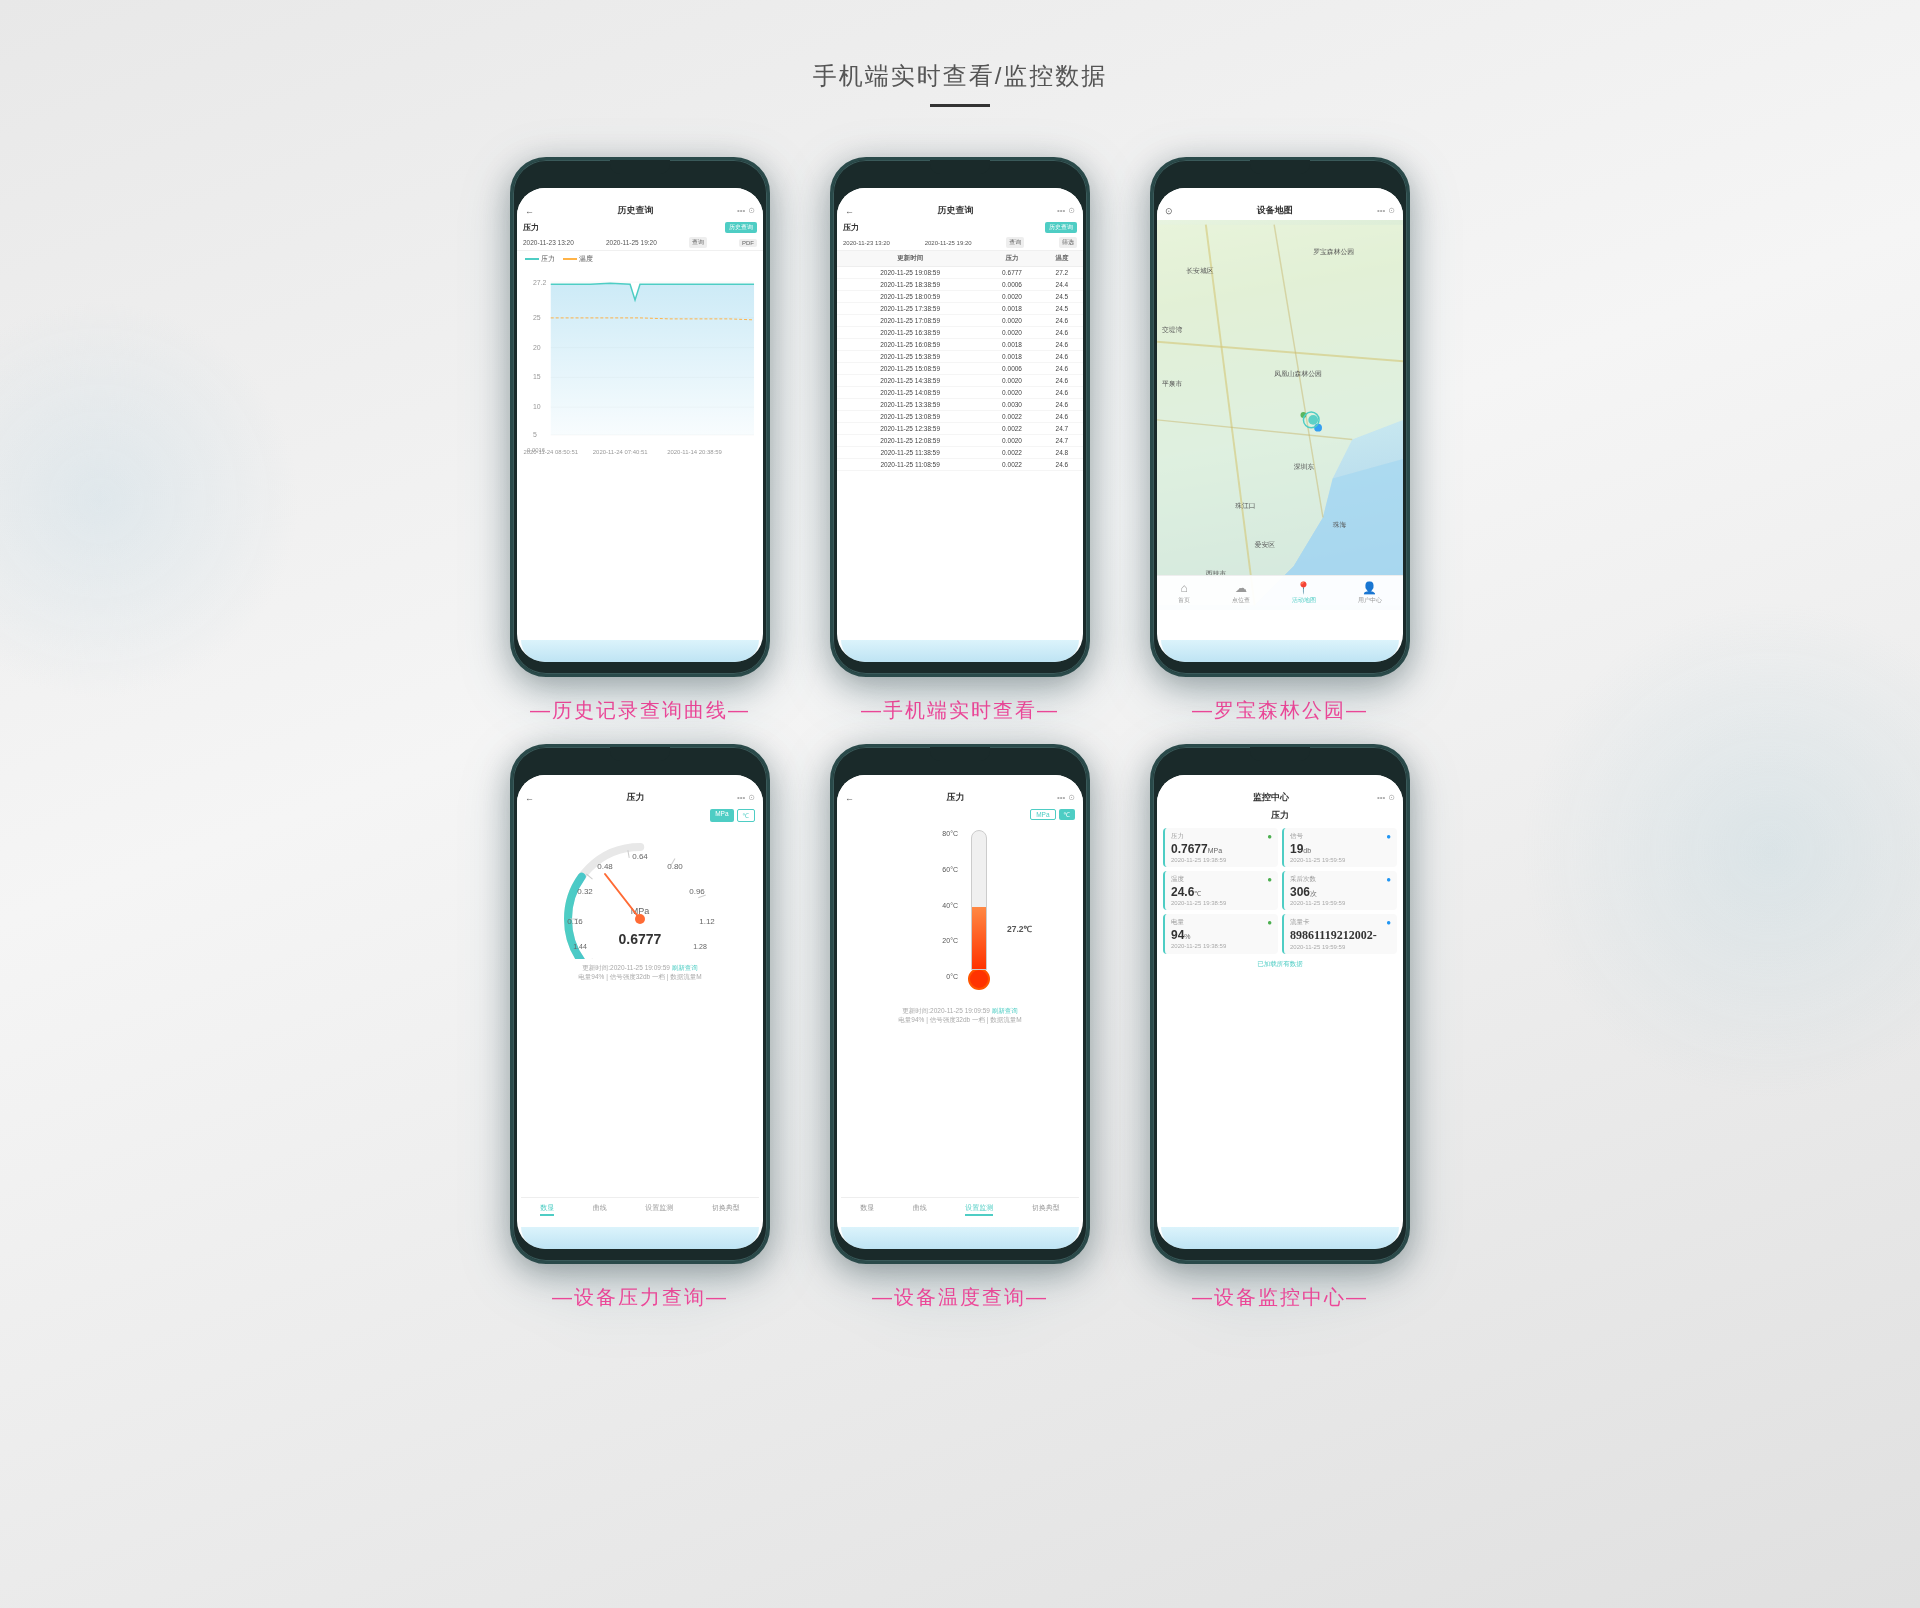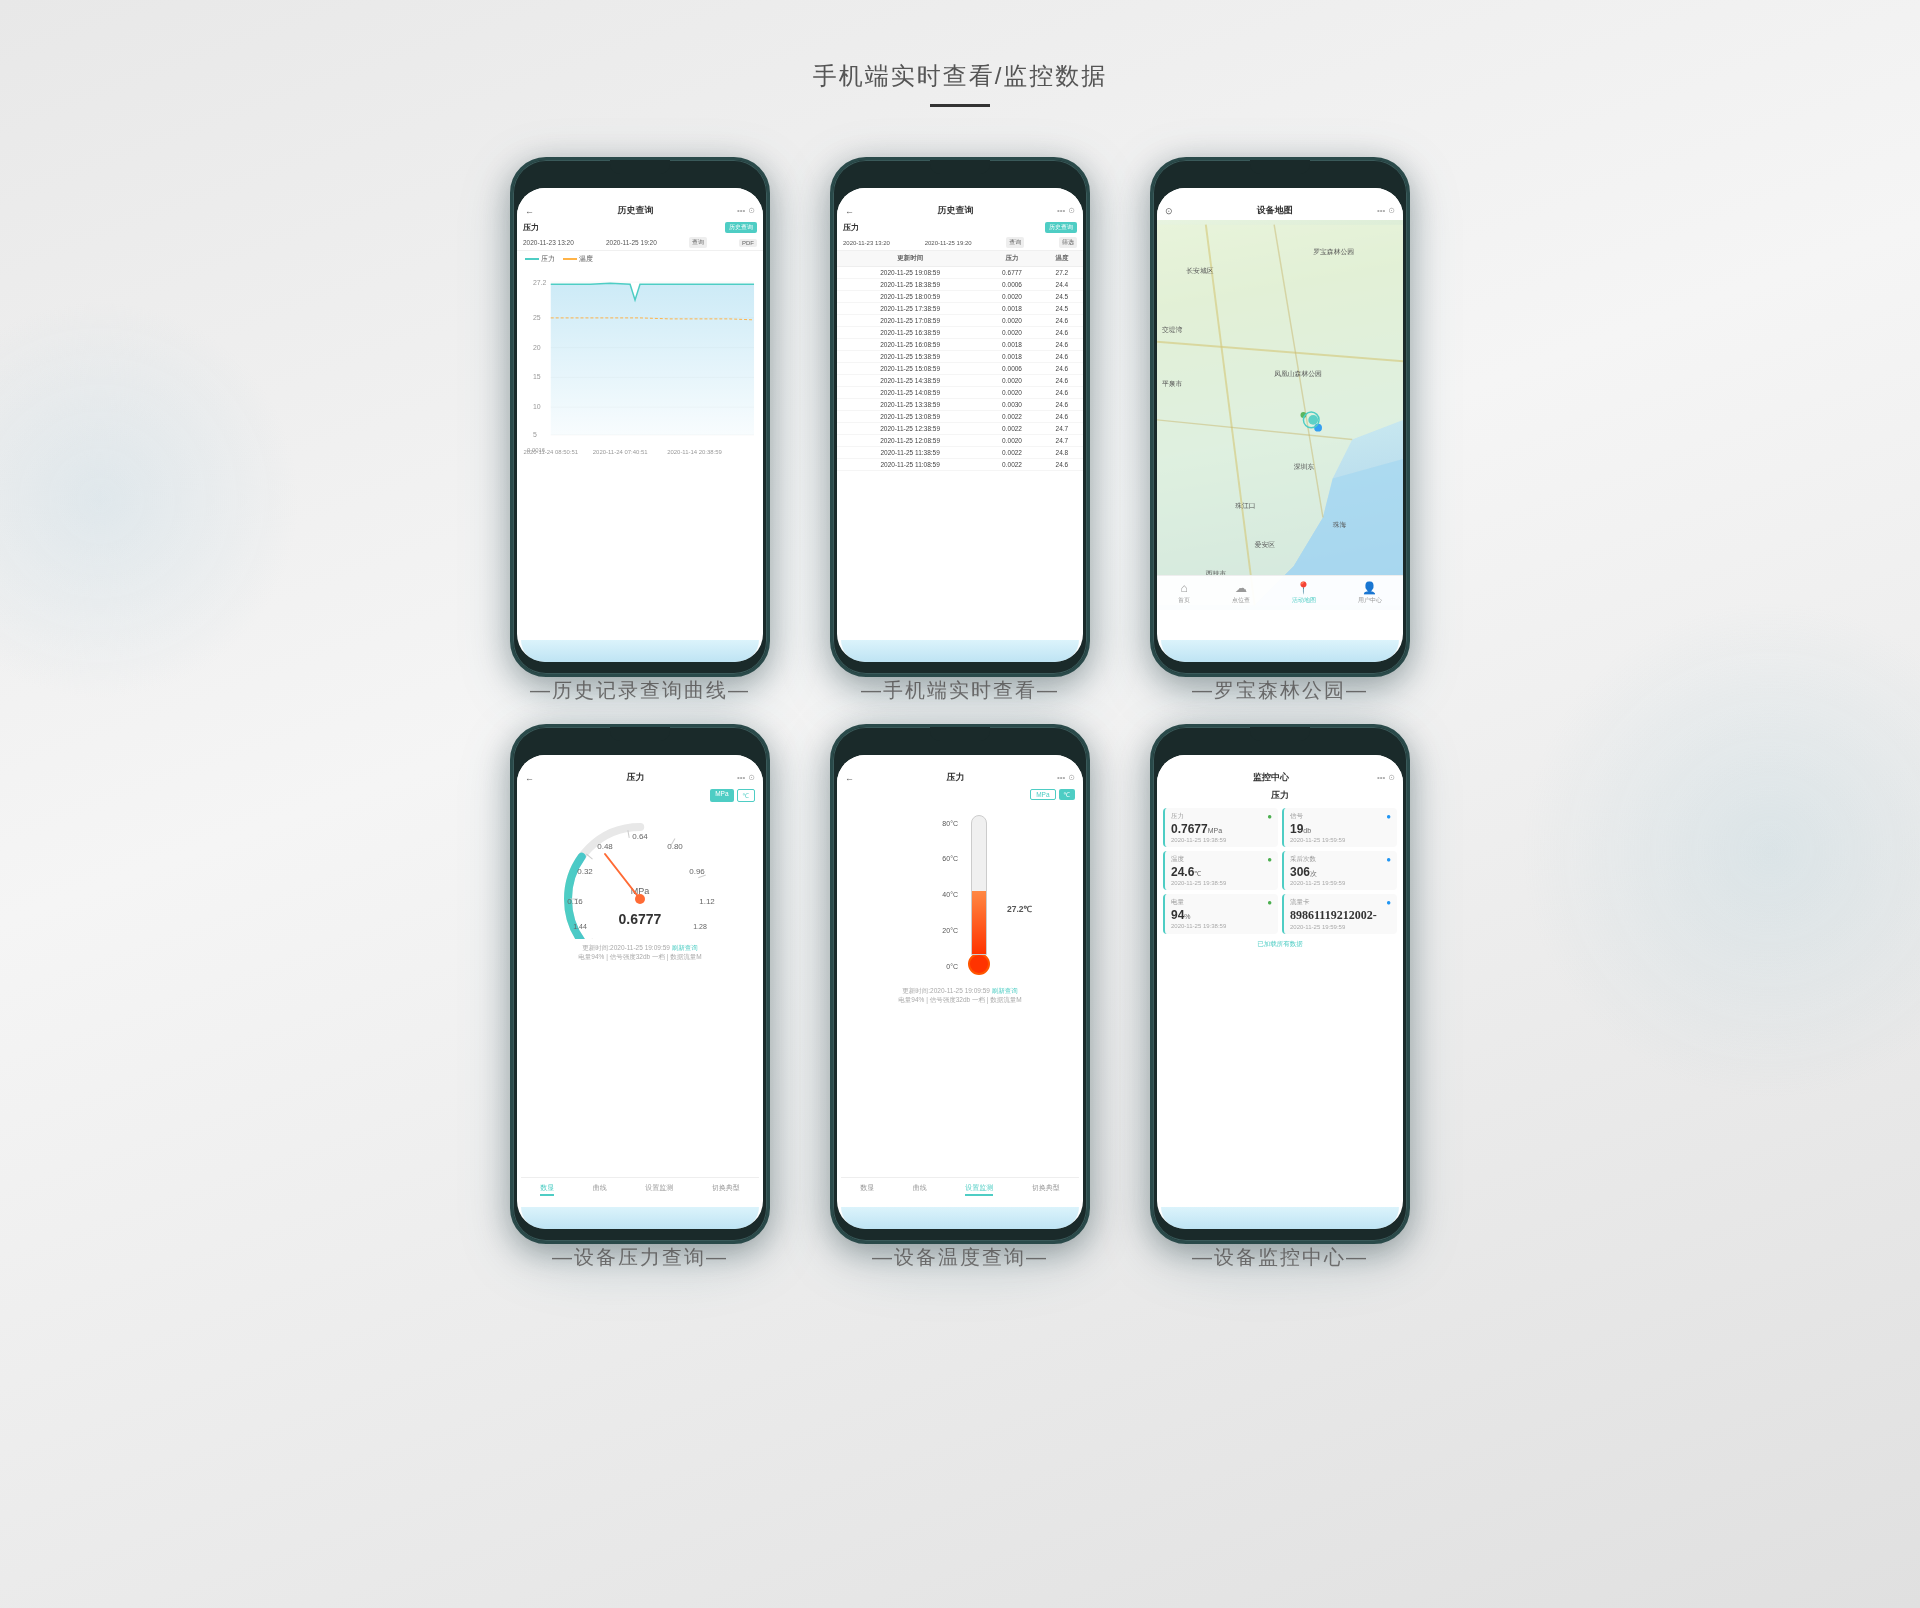--- a/index.html
+++ b/index.html
@@ -53,23 +53,23 @@
       gap: 60px;
     }
 
     .phone-container {
       display: flex;
       flex-direction: column;
       align-items: center;
     }
 
     .phone-caption {
-      margin-top: 0;
+      margin-top: 20px;
       font-size: 20px;
-      color: #737373;
+      color: #ec4899;
       letter-spacing: 2px;
     }
 
     
     .phone-shell {
       width: 260px;
       height: 520px;
       background: #1a2a2a;
       border-radius: 36px;
       border: 3px solid #2a4a4a;
@@ -526,21 +526,21 @@
               <div style="display:flex;gap:3px;color:#aaa;font-size:8px;">
                   <span>•••</span>
                   <span>⊙</span>
                 </div>
             </div>
             <div style="display:flex;justify-content:flex-end;gap:3px;padding:2px 8px;">
               <span style="border:1px solid #4ECDC4;color:#4ECDC4;font-size:6.5px;padding:1px 5px;border-radius:2px;">MPa</span>
               <span style="background:#4ECDC4;color:#fff;font-size:6.5px;padding:1px 5px;border-radius:2px;">℃</span>
             </div>
 
-            <div style="display:flex;justify-content:center;align-items:center;height:185px;padding:8px 20px;gap:10px;">
+            <div style="display:flex;justify-content:center;height:185px;padding:8px 20px;gap:10px;">
 
               <div style="display:flex;flex-direction:column;justify-content:space-between;height:150px;font-size:7px;color:#555;align-items:flex-end;min-width:28px;">
                 <span>80°C</span>
                 <span>60°C</span>
                 <span>40°C</span>
                 <span>20°C</span>
                 <span>0°C</span>
               </div>
 
               <div style="position:relative;display:flex;flex-direction:column;align-items:center;">

